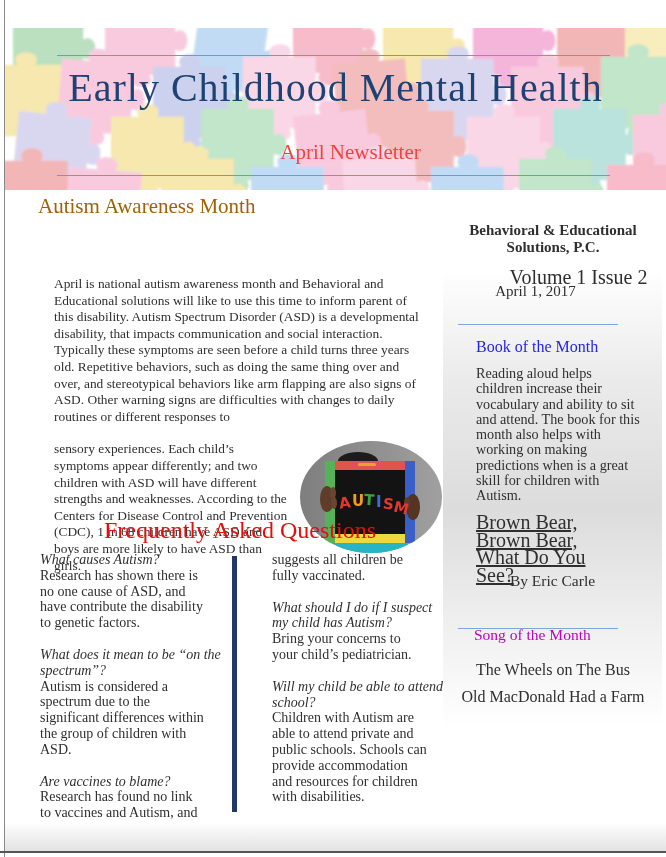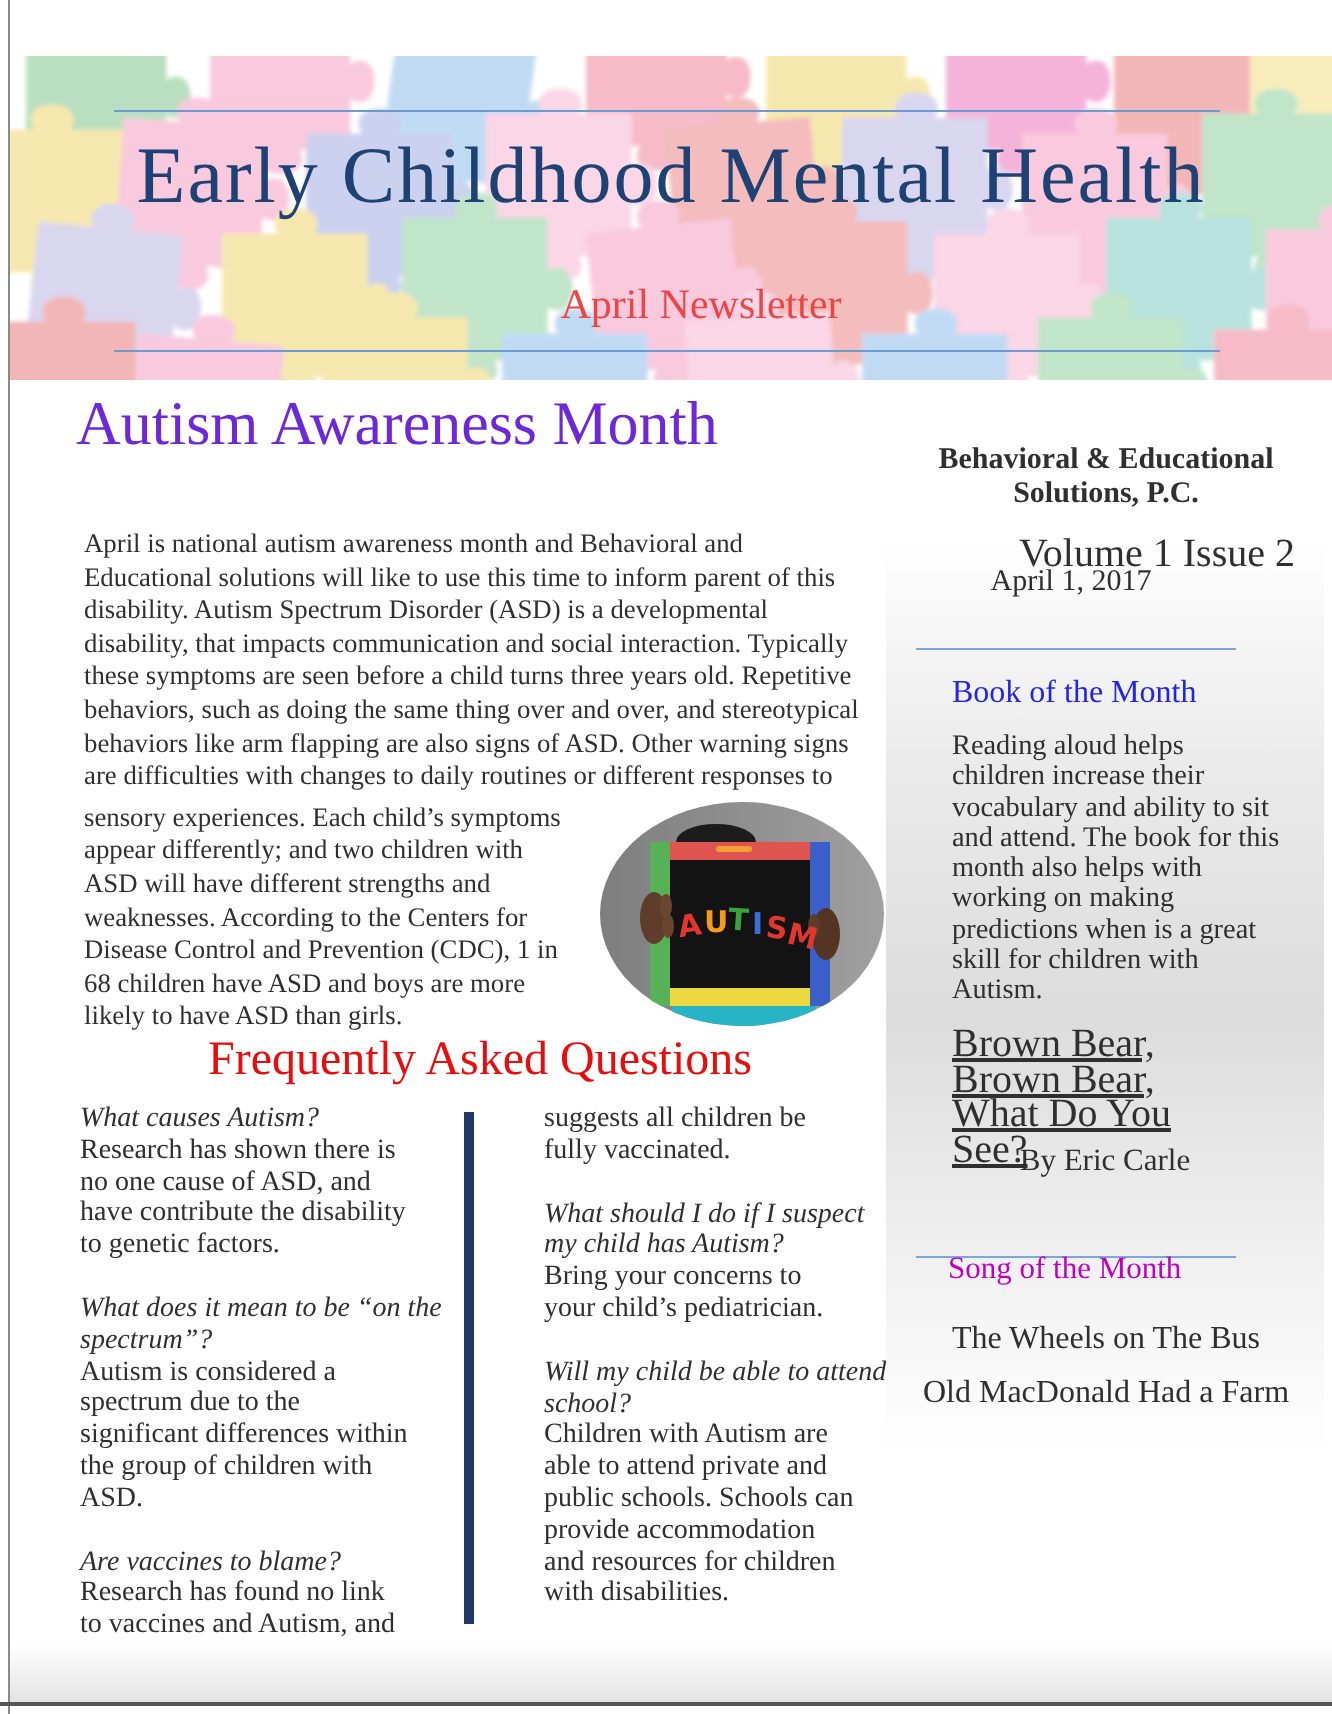--- a/index.html
+++ b/index.html
@@ -15,23 +15,23 @@
   .puzzles{position:absolute;left:0;top:0;width:661px;height:162px;}
   .hline{position:absolute;height:1px;background:#6b9bd2;}
   .hline.top{left:52px;top:27px;width:553px;}
   .hline.bot{left:52px;top:147px;width:553px;}
   .news-title{position:absolute;left:0;top:36px;width:661px;text-align:center;
         font-size:40px;color:#1e4274;letter-spacing:1px;}
   .news-subtitle{position:absolute;left:15px;top:112px;width:661px;text-align:center;
         font-size:21px;color:#ef4444;}
 
   
-  .h-green{position:absolute;left:38px;top:194px;width:420px;font-size:31px;color:#6d28d9;}
+  .h-green{position:absolute;left:38px;top:194px;width:420px;font-size:21px;color:#a16207;}
   .intro-wrap{position:absolute;left:38px;top:260px;width:404px;font-size:13.4px;line-height:16.6px;}
-  .intro-wrap p{margin:4px;}
+  .intro-wrap p{margin:16px;}
   .photo-float{float:right;width:142px;height:112px;margin:0 0 4px 10px;}
   .h-red{position:absolute;left:38px;top:517px;width:404px;text-align:center;
         font-size:24px;color:#e80c0c;}
   .faq{position:absolute;left:38px;top:552px;width:404px;font-size:14px;line-height:15.8px;}
   .faq-col{position:absolute;top:0;}
   .faq-col.left{left:2px;width:182px;}
   .faq-col.right{left:234px;width:172px;}
   .faq-divider{position:absolute;left:194px;top:4px;width:5px;height:256px;background:#1f3864;}
   .faq .q{font-style:italic;margin:0;}
   .faq .a{margin:0 16px 16px 0;}

